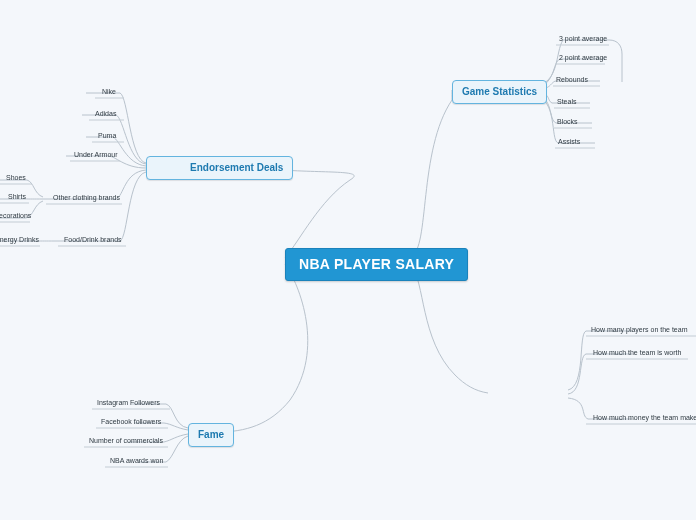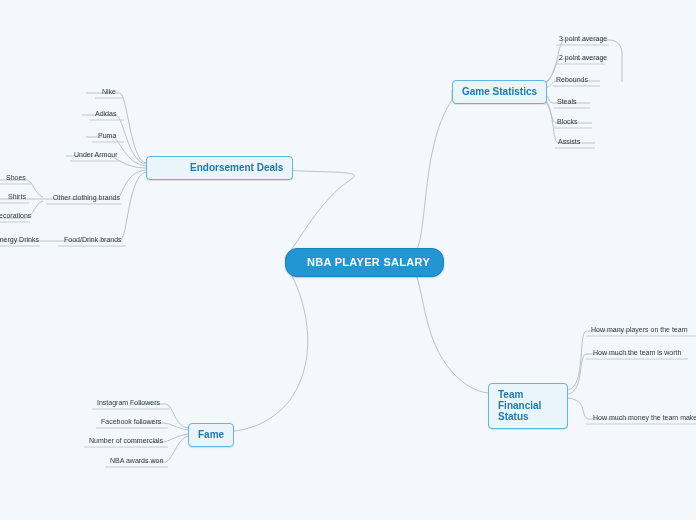--- a/index.html
+++ b/index.html
@@ -32,25 +32,25 @@
   .node {
     position: absolute;
     box-sizing: border-box;
     white-space: nowrap;
   }
   
   .root {
     background: #2196d3;
     color: #ffffff;
     border: 1px solid #1a82bb;
-    border-radius: 12px;
-    font-size: 11px;
+    border-radius: 3px;
+    font-size: 14px;
     font-weight: bold;
     letter-spacing: 0.3px;
-    padding: 7px 13px 8px 21px;
+    padding: 7px 13px 8px 13px;
     text-align: center;
     box-shadow: 0 1px 2px rgba(0,0,0,0.18);
   }
   
   .lvl1 {
     background: #eaf4fb;
     color: #1e7ab0;
     border: 1px solid #63b4df;
     border-radius: 4px;
     font-size: 10px;
@@ -204,23 +204,20 @@
   <div class="node lvl3" style="left:5px; top:192px;">
     <span>Shirts</span>
   </div>
   <div class="node lvl3" style="left:-9px; top:211px;">
     <span>Decorations</span>
   </div>
   <div class="node lvl3" style="left:-8px; top:235px;">
     <span>Energy Drinks</span>
   </div>
 
-  <div class="node lvl1" style="left:488px; top:383px; white-space:normal; width:80px;">
-    <span>Team Financial Status</span>
-  </div>
   <div class="node lvl2" style="left:588px; top:325px;">
     <span>How many players on the team</span>
   </div>
   <div class="node lvl2" style="left:590px; top:348px;">
     <span>How much the team is worth</span>
   </div>
   <div class="node lvl2" style="left:590px; top:413px;">
     <span>How much money the team makes a</span>
   </div>
 

